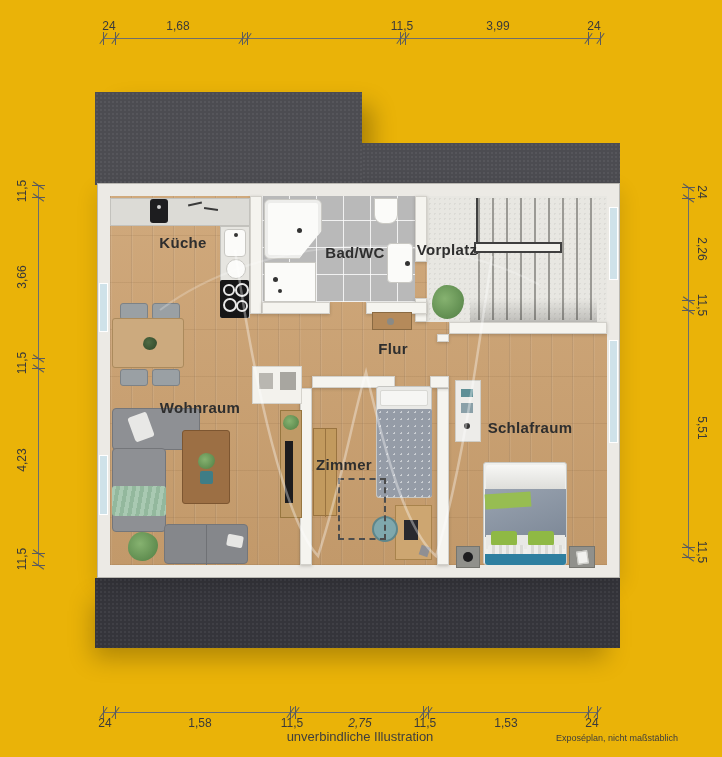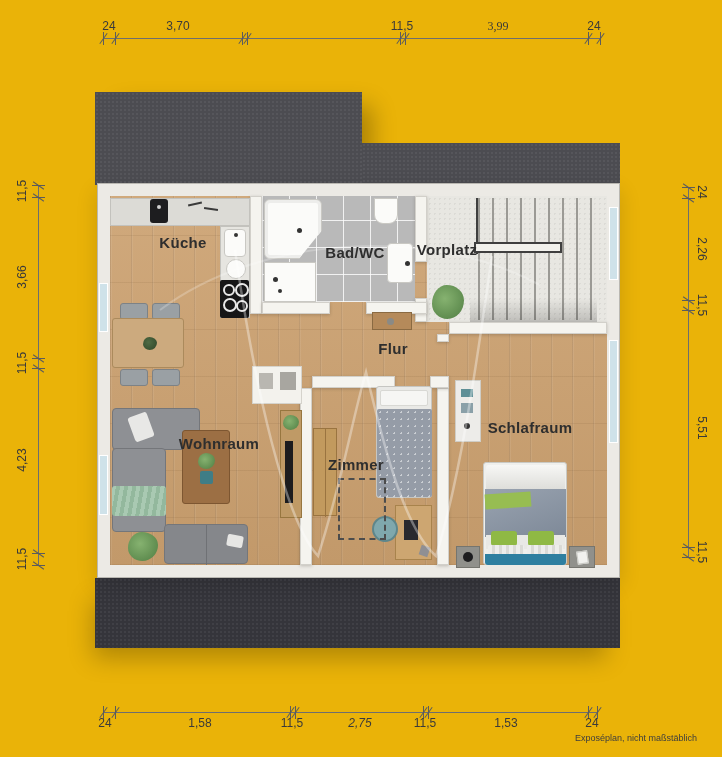--- a/index.html
+++ b/index.html
@@ -54,41 +54,41 @@
   .gray-sofa{background:#8e9094;border:1px solid #74767a;border-radius:4px;}
   .wood-d{background:#9c6f44;border:1px solid #7d5631;border-radius:3px;}
   .wood-m{background:#ccaa7e;border:1px solid #ab8a5c;border-radius:3px;}
   .chair{position:absolute;background:#9aa0a4;border:1px solid #7d8286;border-radius:3px;}
   .plant{position:absolute;border-radius:46% 54% 52% 48%/55% 45% 55% 45%;
     background:radial-gradient(circle at 40% 40%,#86b270,#4f7d42);}
   .dashed-zone{position:absolute;left:338px;top:478px;width:44px;height:58px;border:2px dashed #4c4c4c;}
   
   .room-label{position:absolute;font-size:15px;font-weight:600;letter-spacing:0.3px;color:#2e2e2e;text-align:center;}
   .caption-c{position:absolute;left:230px;top:729px;width:260px;text-align:center;font-size:13px;color:#3e3e3e;}
-  .caption-r{position:absolute;left:556px;top:733px;width:160px;text-align:center;font-size:9px;color:#3e3e3e;}
+  .caption-r{position:absolute;left:556px;top:733px;width:160px;text-align:left;font-size:9px;color:#3e3e3e;}
   .wm{position:absolute;left:97px;top:183px;pointer-events:none;opacity:0.65;}
 </style>
 </head>
 <body>
 
 <div class="canvas">
 
   <div class="dimline" style="left:103px;top:38px;width:497px;height:1px;"></div>
   <div class="tkv" style="left:103px;top:32px;"></div>
   <div class="tkv" style="left:115px;top:32px;"></div>
   <div class="tkv" style="left:242px;top:32px;"></div>
   <div class="tkv" style="left:247px;top:32px;"></div>
   <div class="tkv" style="left:400px;top:32px;"></div>
   <div class="tkv" style="left:405px;top:32px;"></div>
   <div class="tkv" style="left:588px;top:32px;"></div>
   <div class="tkv" style="left:600px;top:32px;"></div>
   <span class="dimlbl" style="left:95px;top:19px;width:28px;">24</span>
-  <span class="dimlbl" style="left:148px;top:19px;width:60px;">3,70</span>
+  <span class="dimlbl" style="left:148px;top:19px;width:60px;">1,68</span>
   <span class="dimlbl" style="left:374px;top:19px;width:56px;">11,5</span>
-  <span class="dimlbl" style="left:468px;top:19px;width:60px;font-family:Liberation Serif, serif;">3,99</span>
+  <span class="dimlbl" style="left:468px;top:19px;width:60px;">3,99</span>
   <span class="dimlbl" style="left:580px;top:19px;width:28px;">24</span>
 
   <div class="dimline" style="left:38px;top:185px;width:1px;height:380px;"></div>
   <div class="tkh" style="left:32px;top:185px;"></div>
   <div class="tkh" style="left:32px;top:197px;"></div>
   <div class="tkh" style="left:32px;top:358px;"></div>
   <div class="tkh" style="left:32px;top:368px;"></div>
   <div class="tkh" style="left:32px;top:553px;"></div>
   <div class="tkh" style="left:32px;top:565px;"></div>
   <span class="dimlbl-v rotl" style="left:0px;top:184px;">11,5</span>
@@ -266,19 +266,20 @@
 
   <svg class="wm" width="523" height="395" viewBox="97 183 523 395">
     <path d="M235,250 C255,390 285,520 318,556 C342,482 352,420 366,372 C386,456 406,530 436,556 C462,472 478,352 492,256" fill="none" stroke="rgba(255,255,255,0.55)" stroke-width="2.5"></path>
     <path d="M160,310 C260,235 430,225 540,285" fill="none" stroke="rgba(255,255,255,0.35)" stroke-width="2"></path>
   </svg>
 
   <span class="room-label" style="left:143px;top:234px;width:80px;">Küche</span>
   <span class="room-label" style="left:305px;top:244px;width:100px;">Bad/WC</span>
   <span class="room-label" style="left:402px;top:241px;width:90px;">Vorplatz</span>
   <span class="room-label" style="left:363px;top:340px;width:60px;">Flur</span>
-  <span class="room-label" style="left:169px;top:399px;width:100px;margin-top:36px;">Wohnraum</span>
-  <span class="room-label" style="left:316px;top:456px;width:80px;text-align:center;">Zimmer</span>
+  <span class="room-label" style="left:150px;top:399px;width:100px;">Wohnraum</span>
+  <span class="room-label" style="left:304px;top:456px;width:80px;text-align:center;">Zimmer</span>
   <span class="room-label" style="left:480px;top:419px;width:100px;">Schlafraum</span>
 
+  <span class="caption-c">unverbindliche Illustration</span>
   <span class="caption-r">Exposéplan, nicht maßstäblich</span>
 
 </div>
 
 </body></html>

